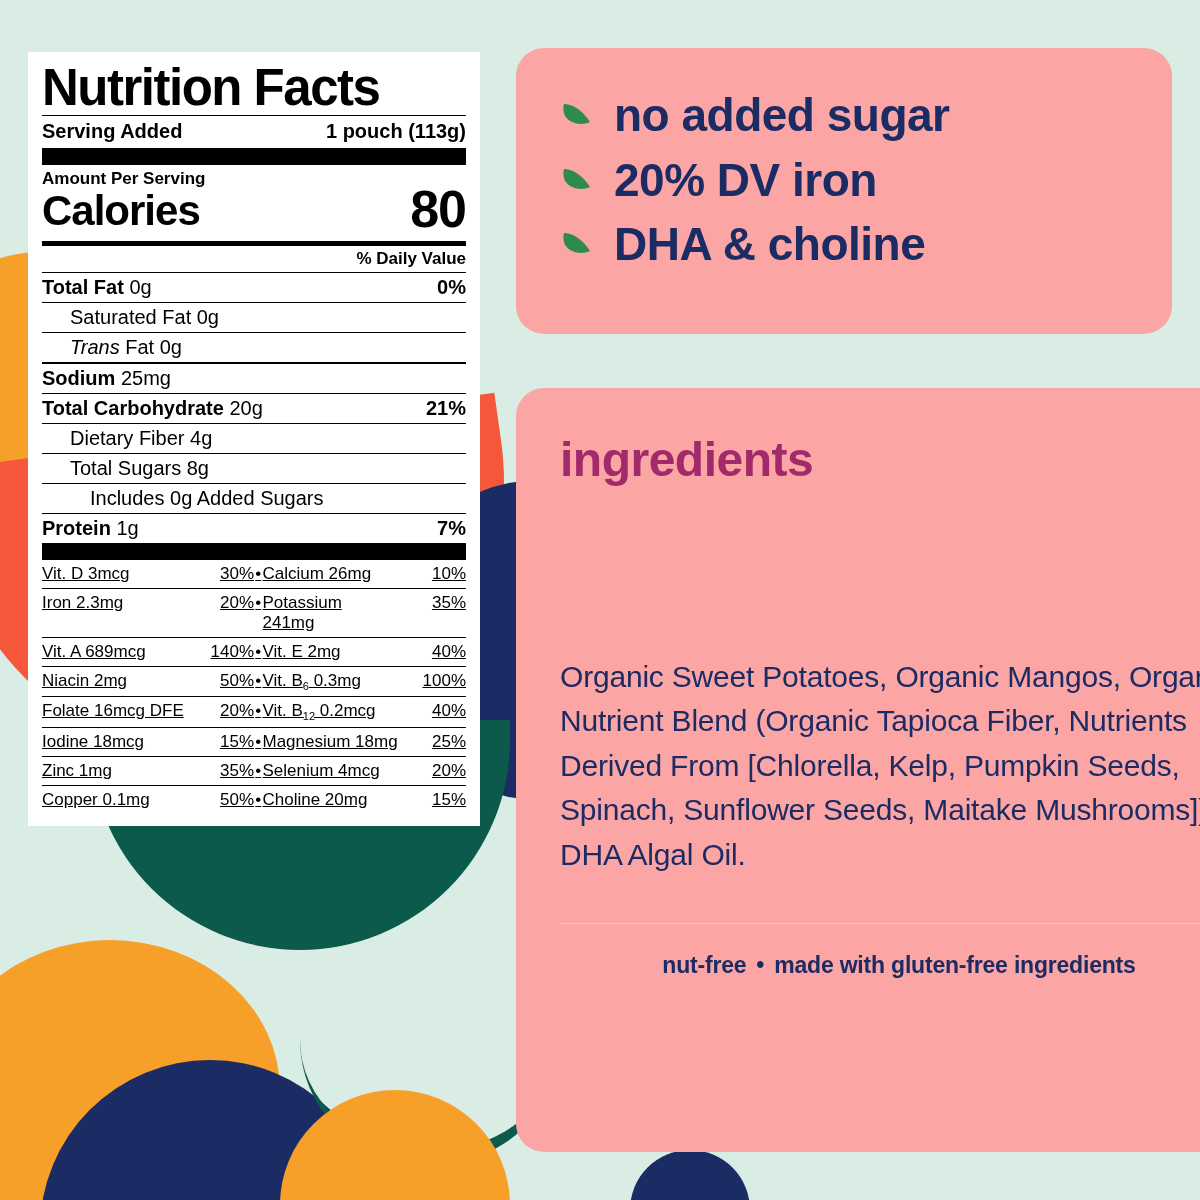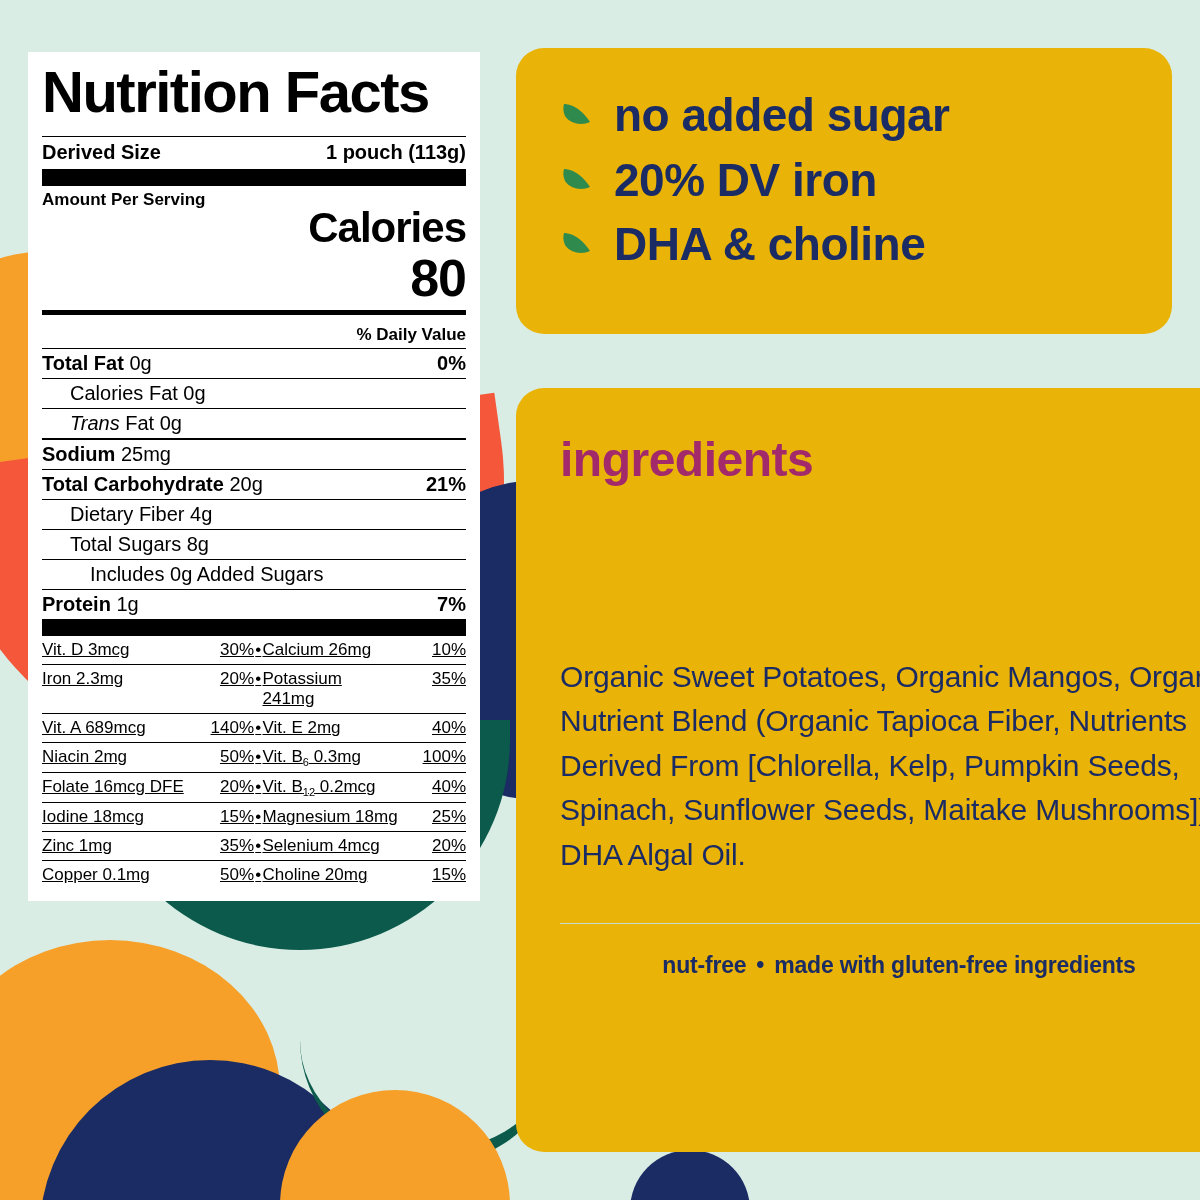--- a/index.html
+++ b/index.html
@@ -94,51 +94,50 @@
     top: 52px;
     width: 452px;
     background: #ffffff;
     color: #000000;
     box-sizing: border-box;
     padding: 10px 14px 12px 14px;
     font-family: "Liberation Sans", sans-serif;
   }
 
   .nf-title {
-    font-size: 58px;
+    font-size: 51px;
     font-weight: bold;
     line-height: 0.96;
     letter-spacing: -1.5px;
-    margin: 2px 0 16px 0;
+    margin: 2px 0 2px 0;
   }
   .rule-thin { border-bottom: 1.5px solid #000; }
   .rule-med  { border-bottom: 5px solid #000; }
   .rule-thick{ border-bottom: 17px solid #000; }
 
   .nf-row {
     display: flex;
     justify-content: space-between;
     align-items: baseline;
     padding: 3px 0 3px 0;
     font-size: 20px;
   }
   .nf-serving { font-size: 20px; font-weight: bold; padding: 4px 0 5px; }
 
   .nf-amount { font-size: 17px; font-weight: bold; padding-top: 4px; }
   .nf-cal-row {
     display: flex;
     justify-content: space-between;
     align-items: flex-end;
     margin-top: -6px;
-    flex-direction: column;
   }
   .nf-cal-label { font-size: 42px; font-weight: bold; letter-spacing: -1px; }
   .nf-cal-value { font-size: 52px; font-weight: bold; letter-spacing: -1px; line-height: 1; }
 
-  .nf-dv { text-align: right; font-size: 17px; font-weight: bold; padding: 10px 0 3px; }
+  .nf-dv { text-align: right; font-size: 17px; font-weight: bold; padding: 3px 0 3px; }
 
   .nf-indent1 { padding-left: 28px; font-weight: normal; }
   .nf-indent2 { padding-left: 48px; font-weight: normal; }
   .nf-lab b { font-weight: bold; }
 
   .vit-table { width: 100%; border-collapse: collapse; font-size: 17px; text-decoration: underline; }
   .vit-table td {
     padding: 4px 0 4px 0;
     border-bottom: 1.2px solid #000;
     vertical-align: baseline;
@@ -147,21 +146,21 @@
   .vit-name { width: 34%; }
   .vit-pct  { width: 16%; text-align: right; padding-right: 10px; }
   .vit-dot  { width: 2%; text-align: center; }
   .vit-name2{ width: 32%; padding-left: 4px;}
   .vit-pct2 { width: 16%; text-align: right; }
   sub { font-size: 11px; }
 
   
   .card {
     position: absolute;
-    background: #eab308;
+    background: #fca5a5;
     border-radius: 28px;
   }
   .card-claims {
     left: 516px; top: 48px;
     width: 656px; height: 286px;
     padding: 42px 40px 0 44px;
     box-sizing: border-box;
   }
   .claim {
     display: flex;
@@ -231,21 +230,21 @@
   <div class="blob blob-teal-line"></div>
   <div class="blob blob-orange-mid"></div>
   <div class="blob blob-navy-small"></div>
 
   <div class="nutrition-panel">
 
     <div class="nf-title">Nutrition Facts</div>
     <div class="rule-thin"></div>
 
     <div class="nf-row nf-serving">
-      <span>Derived Size</span>
+      <span>Serving Added</span>
       <span>1 pouch (113g)</span>
     </div>
     <div class="rule-thick"></div>
 
     <div class="nf-amount">Amount Per Serving</div>
     <div class="nf-cal-row">
       <span class="nf-cal-label">Calories</span>
       <span class="nf-cal-value">80</span>
     </div>
     <div class="rule-med" style="margin-top:6px;"></div>
@@ -253,21 +252,21 @@
     <div class="nf-dv">% Daily Value</div>
     <div class="rule-thin"></div>
 
     <div class="nf-row">
       <span class="nf-lab"><b>Total Fat</b><span> 0g</span></span>
       <span style="font-weight:bold">0%</span>
     </div>
     <div class="rule-thin"></div>
 
     <div class="nf-row">
-      <span class="nf-indent1">Calories Fat 0g</span>
+      <span class="nf-indent1">Saturated Fat 0g</span>
       <span></span>
     </div>
     <div class="rule-thin"></div>
 
     <div class="nf-row">
       <span class="nf-indent1"><i>Trans</i> <span>Fat 0g</span></span>
       <span></span>
     </div>
     <div class="rule-thin"></div>
 

